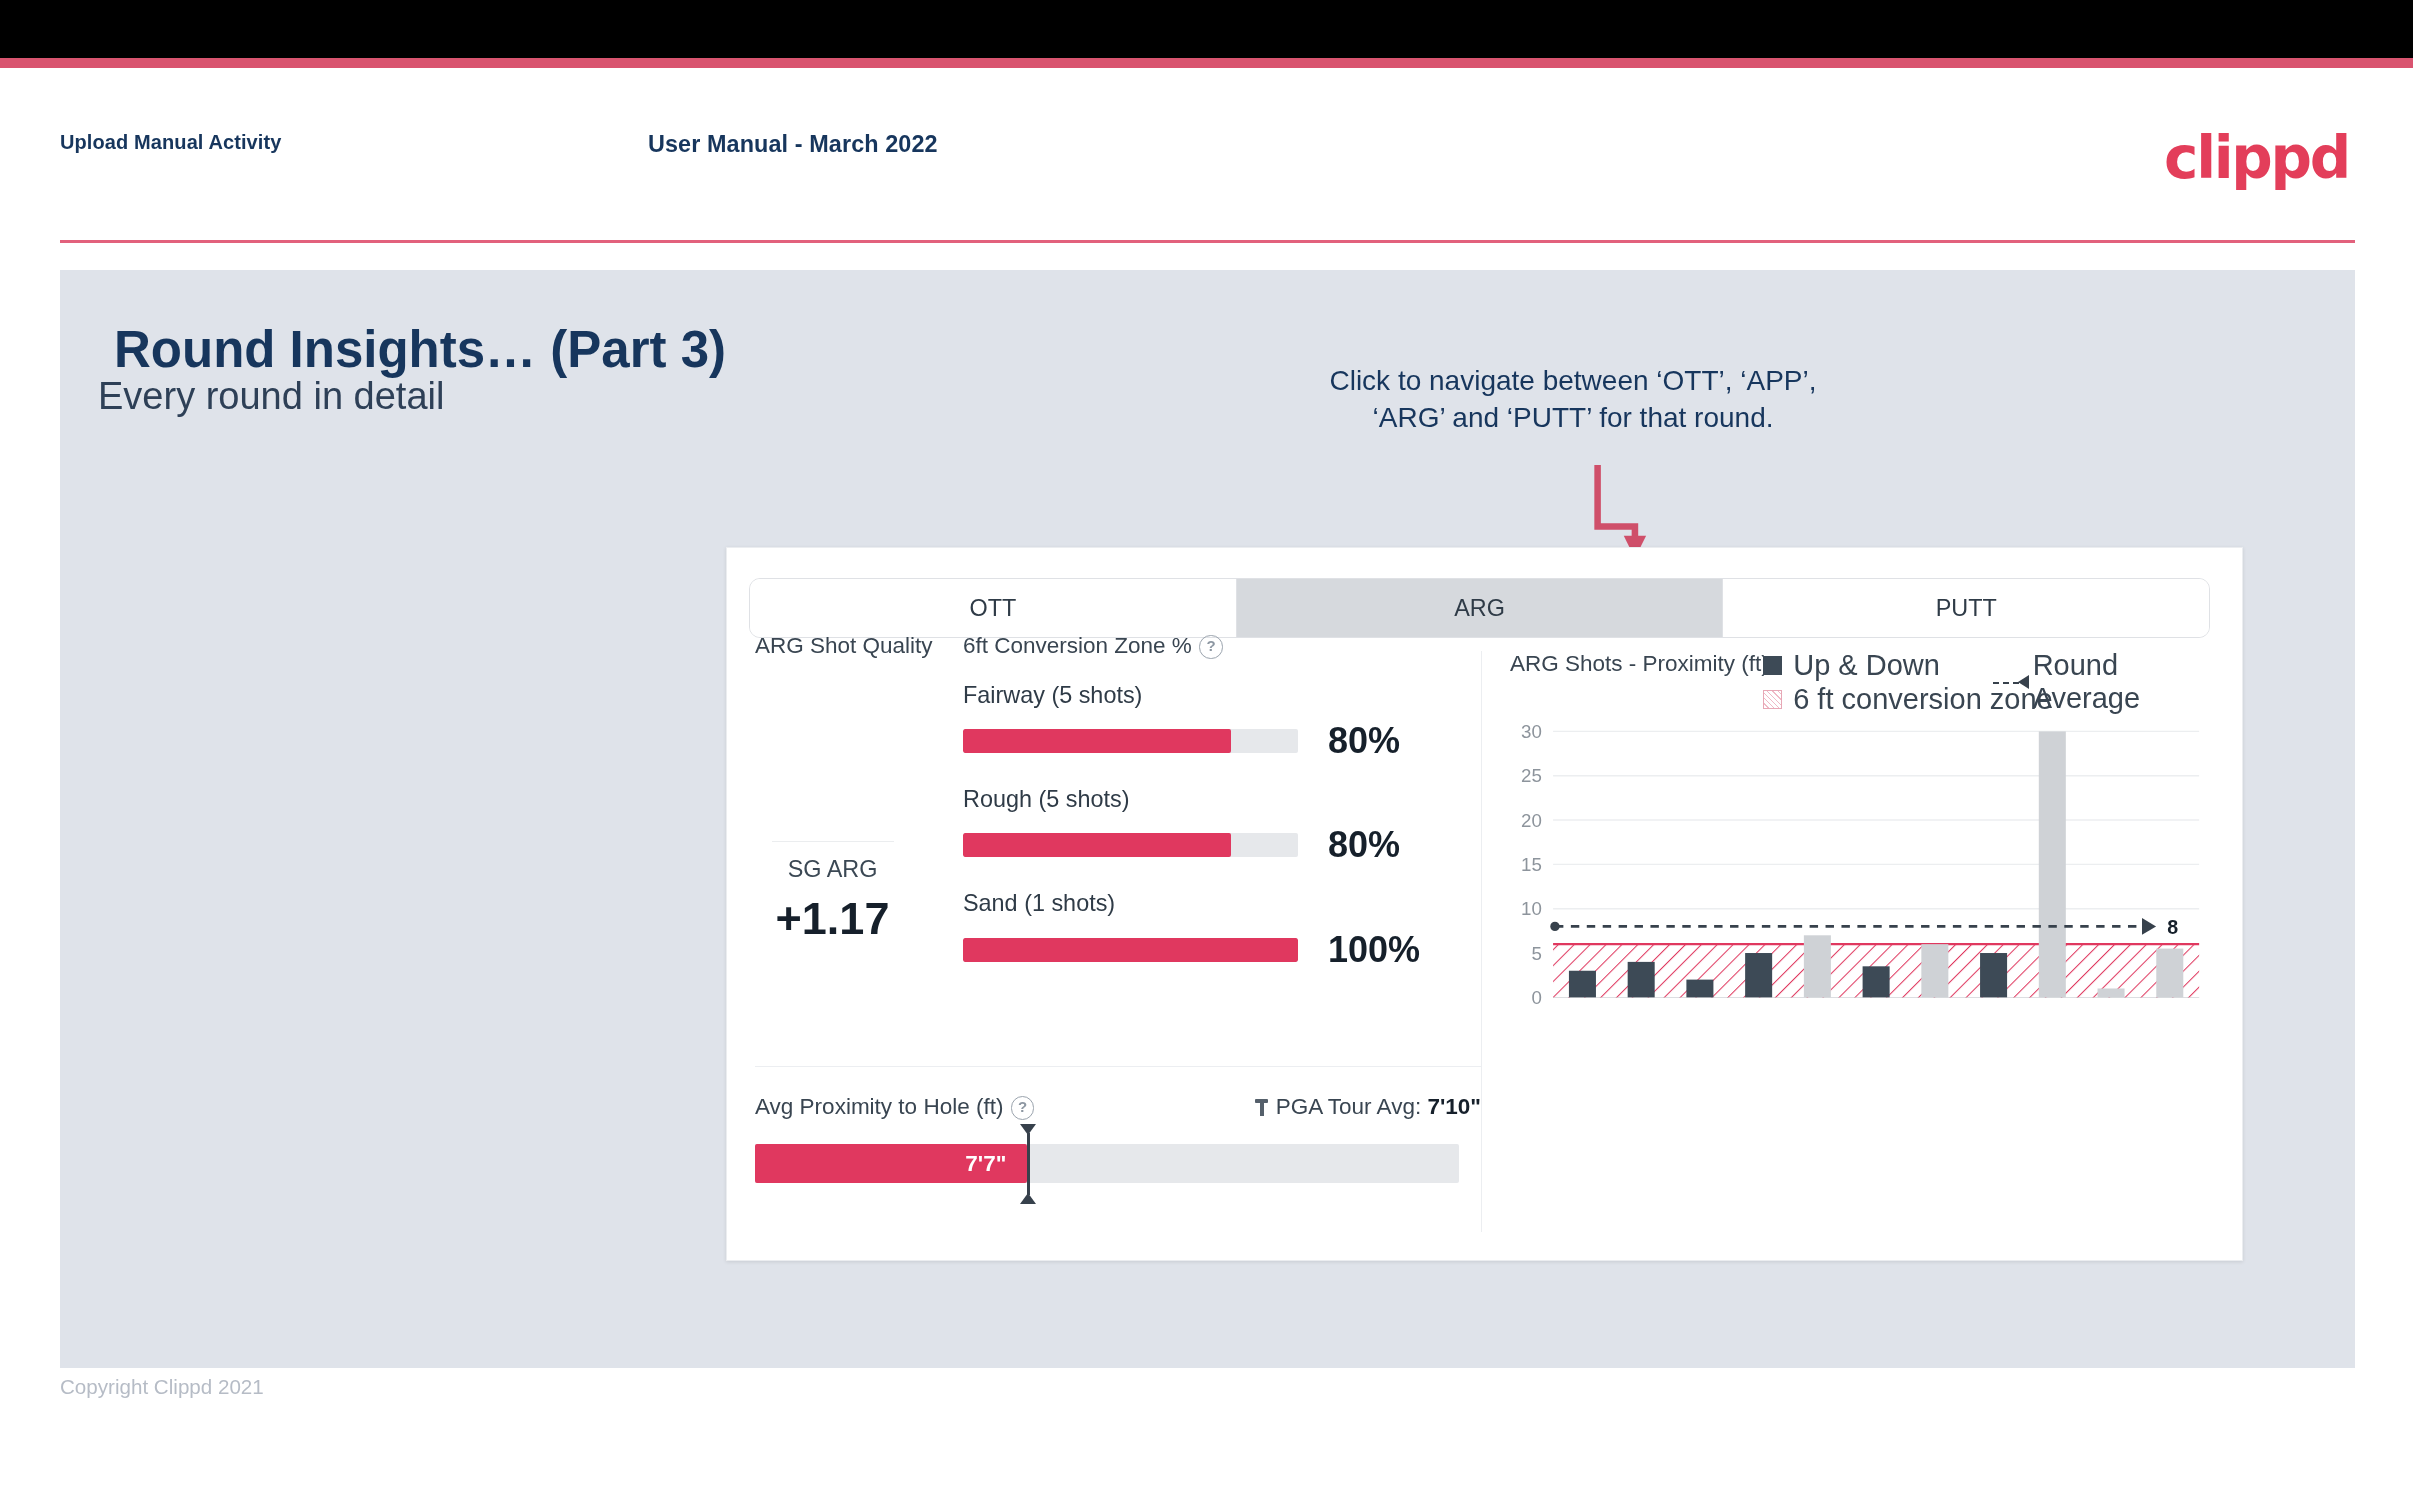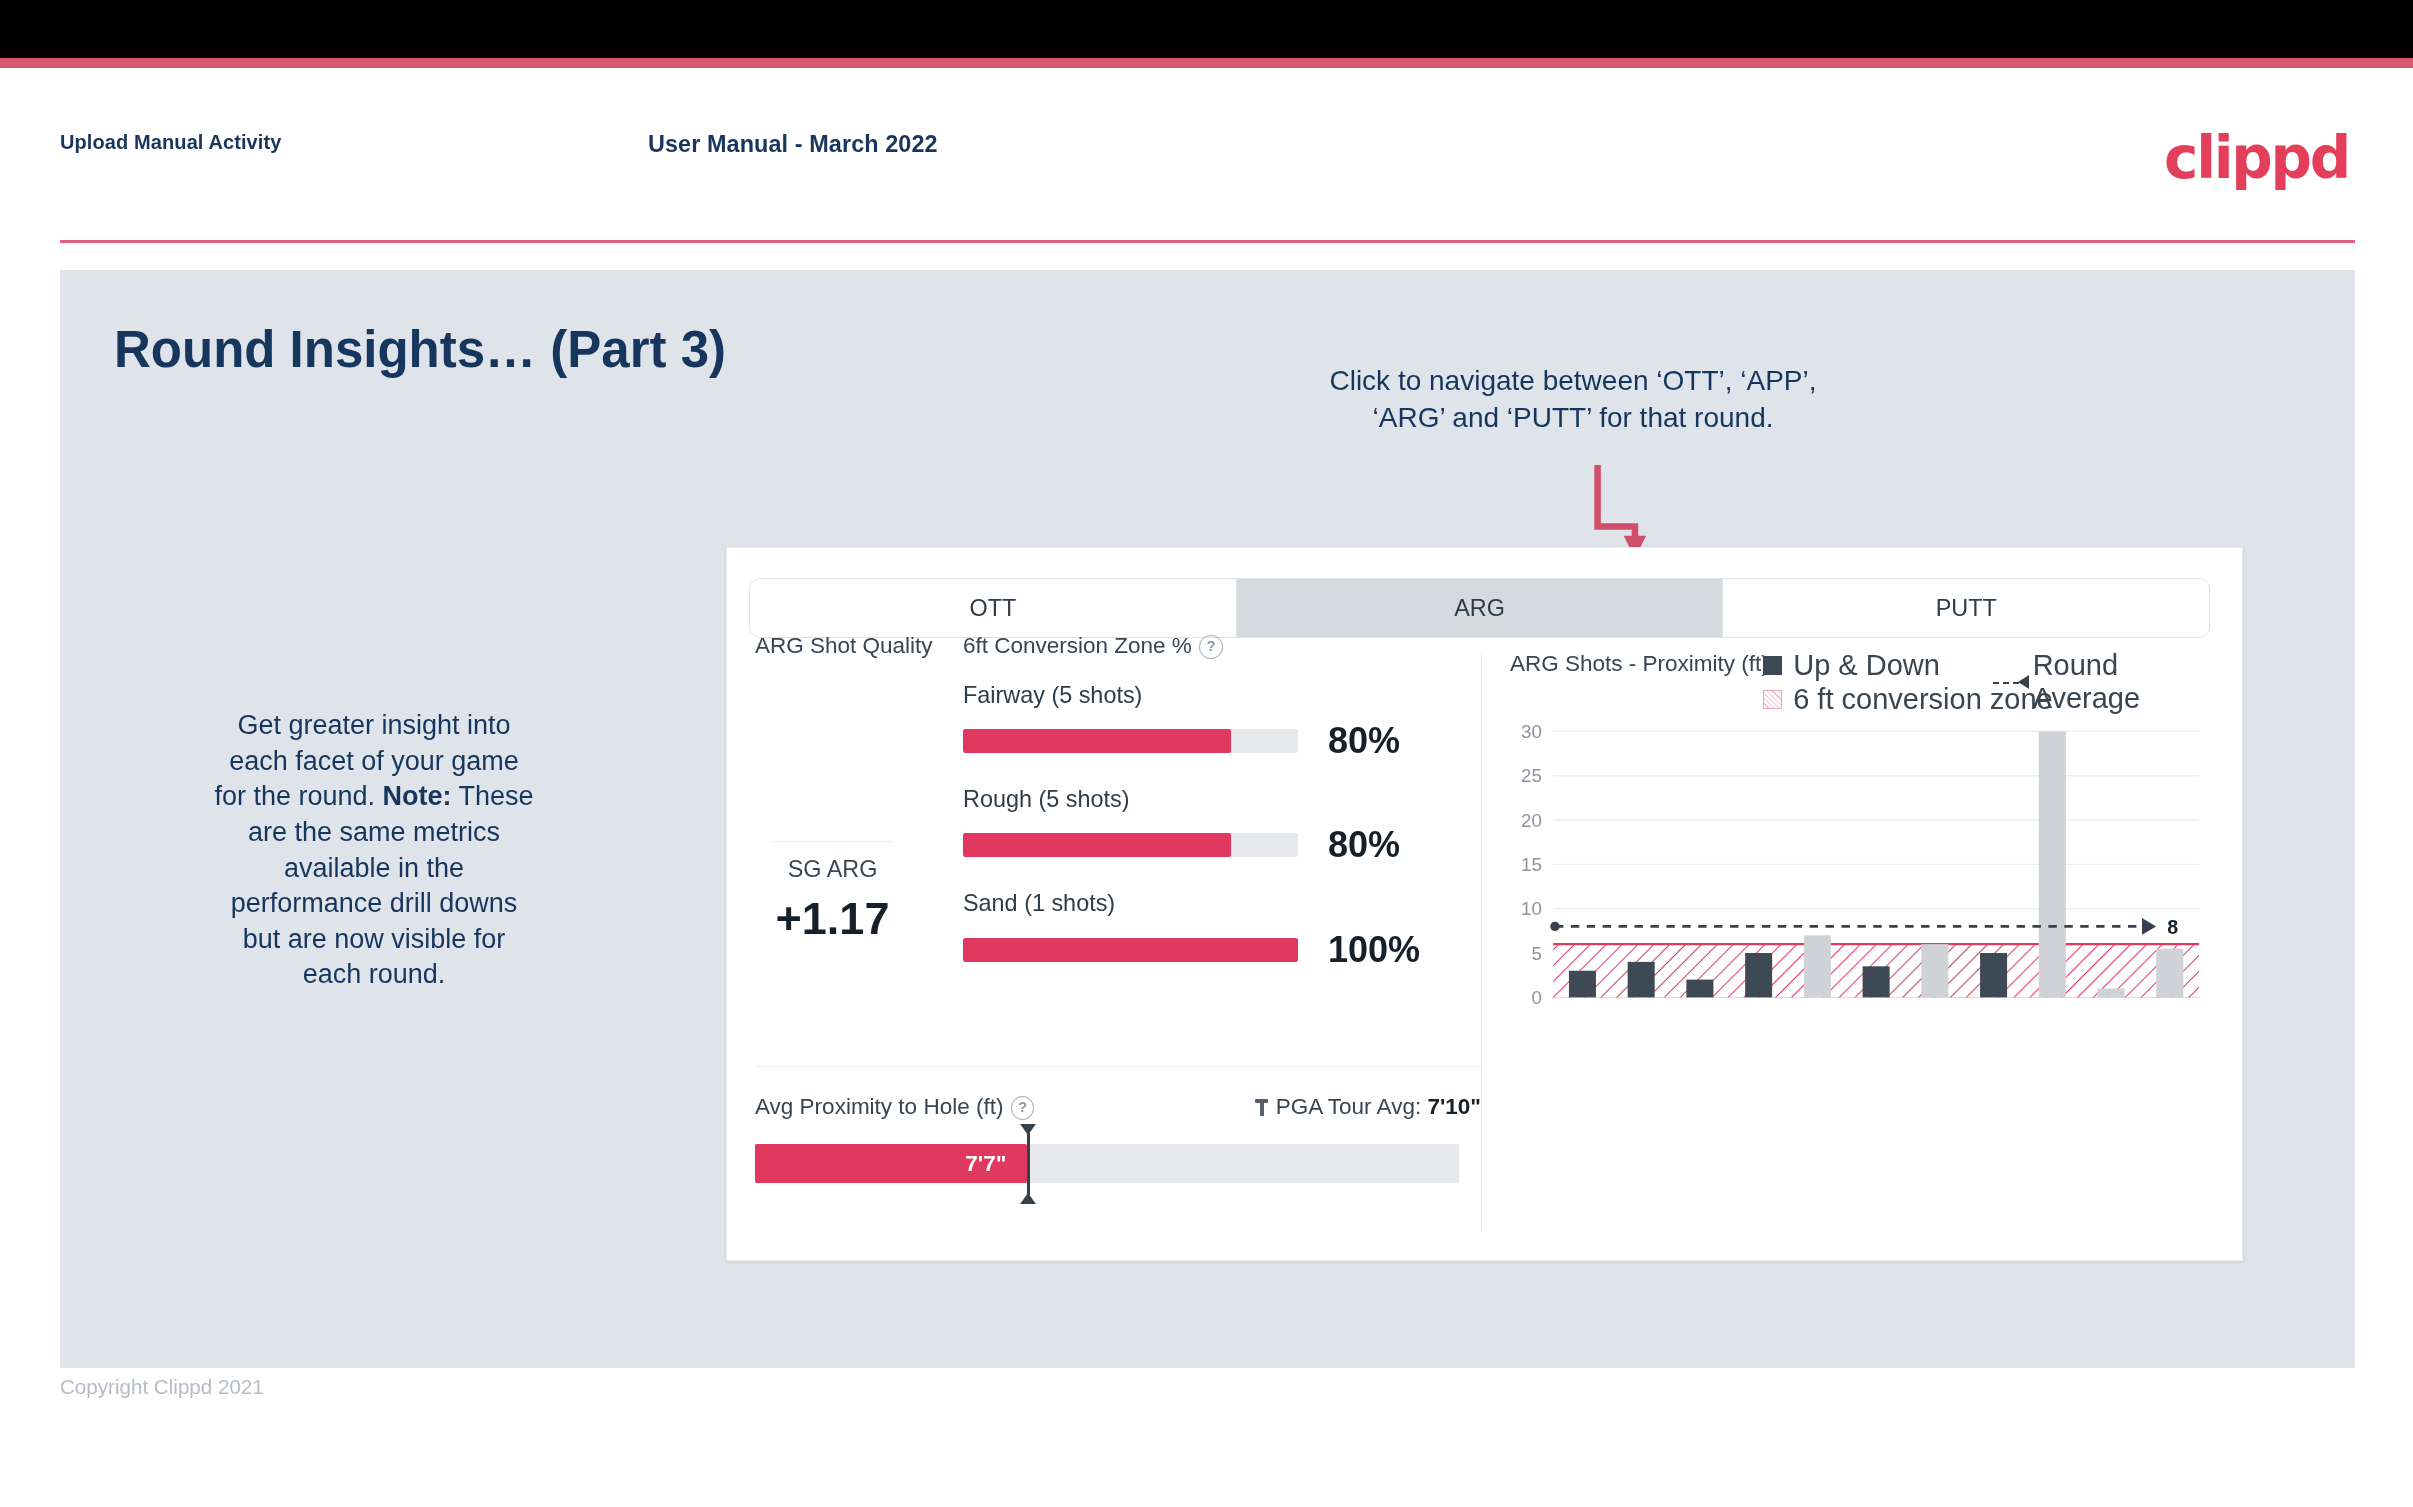--- a/index.html
+++ b/index.html
@@ -127,34 +127,32 @@
   <div class="topaccent"></div>
 
   <div class="hdr-left">Upload Manual Activity</div>
   <div class="hdr-mid">User Manual - March 2022</div>
   <div class="logo">clippd</div>
   <div class="hdr-rule"></div>
 
   <div class="panel"></div>
 
   <div class="title-main">Round Insights… (Part 3)</div>
+  <div class="title-sub">Every round in detail</div>
 
   <div class="callout">
     <div>Click to navigate between ‘OTT’, ‘APP’,</div>
     <div>‘ARG’ and ‘PUTT’ for that round.</div>
   </div>
 
   <svg class="arrow-svg" width="84" height="103" viewBox="0 0 90 110">
     <path d="M6,4 L6,70 L46,70 L46,86" stroke="#cf4f6a" stroke-width="7" fill="none"></path>
     <path d="M46,104 L34,80 L58,80 Z" fill="#cf4f6a"></path>
   </svg>
 
-  <div class="para">
-    <span>Get greater insight into each facet of your game for the round. </span><b>Note:</b><span> These are the same metrics available in the performance drill downs but are now visible for each round.</span>
-  </div>
 
   <div class="footer">Copyright Clippd 2021</div>
 
   <div class="card">
 
     <div class="tabs">
       <div class="tab">OTT</div>
       <div class="tab active">ARG</div>
       <div class="tab">PUTT</div>
     </div>

